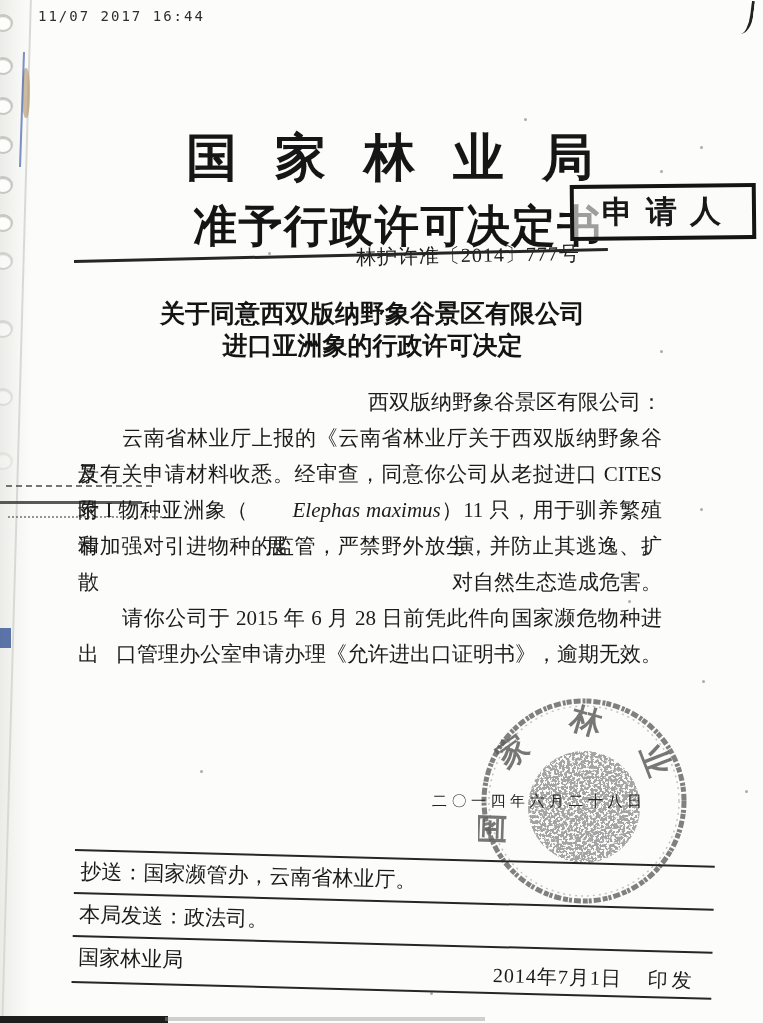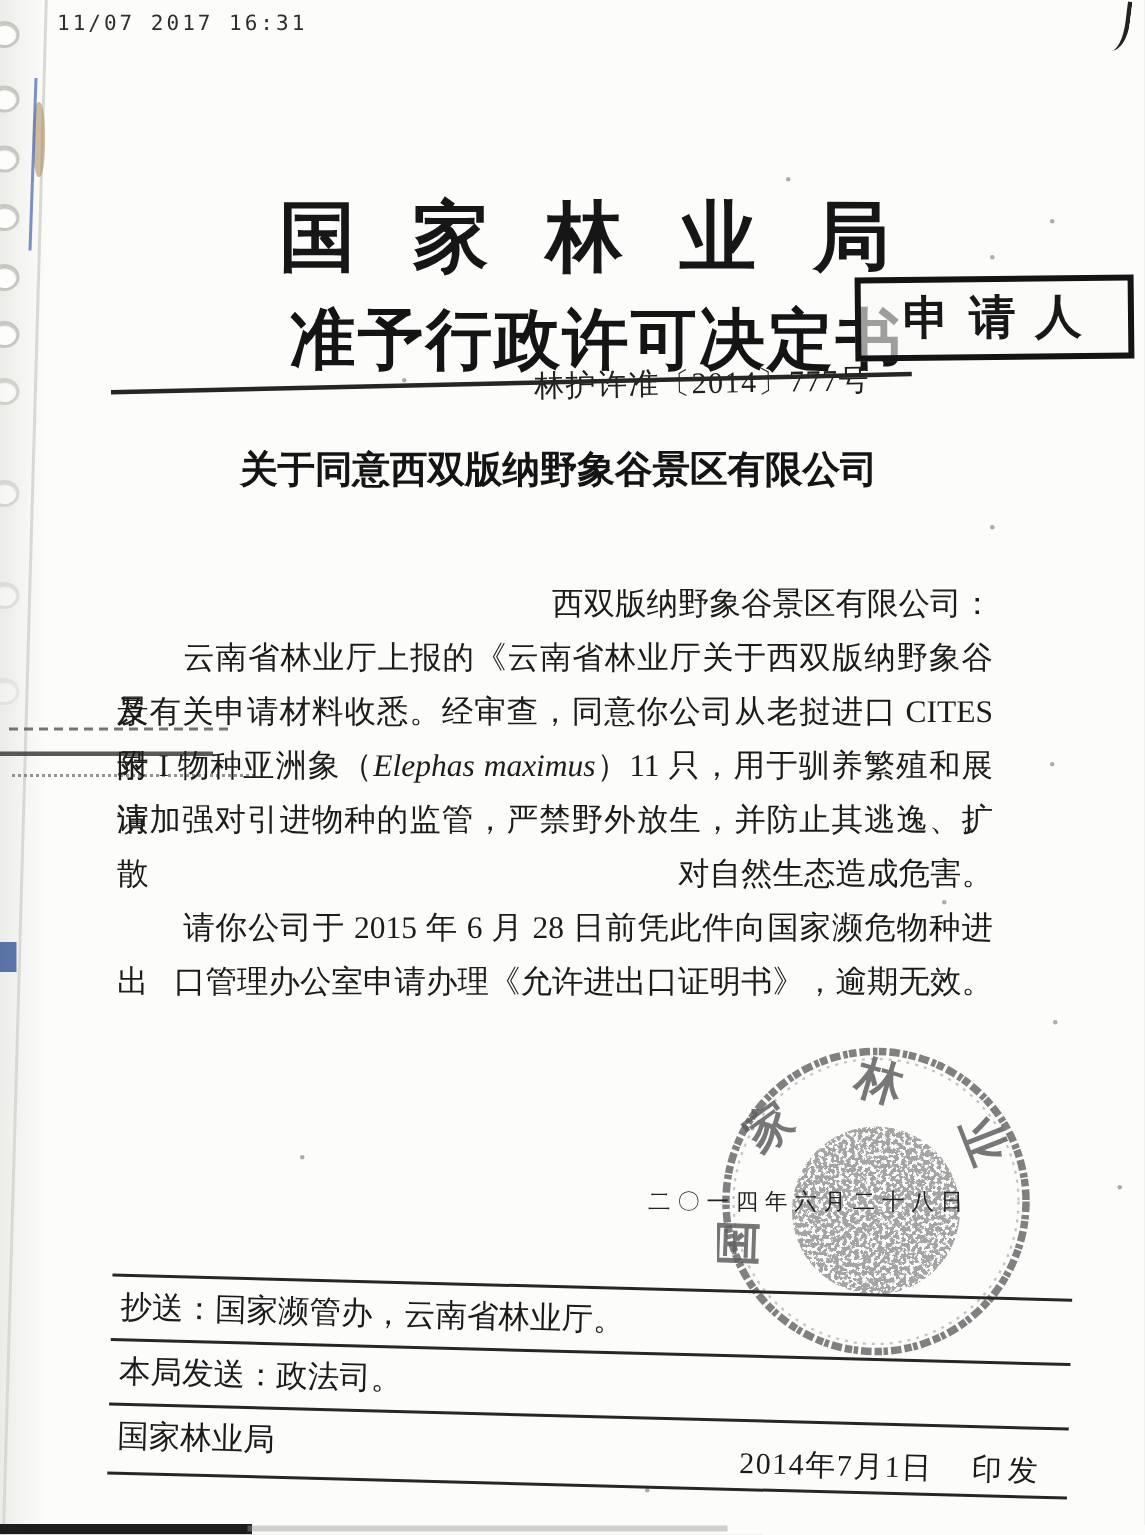--- a/index.html
+++ b/index.html
@@ -51,21 +51,21 @@
   .subject{position:absolute;left:0;top:297px;width:745px;z-index:3;text-align:center;
     font-family:"Liberation Sans","DejaVu Sans",sans-serif;
     font-size:25px;font-weight:bold;line-height:32px;color:#141414;}
   
   .body-text{position:absolute;left:78px;top:384px;width:584px;z-index:3;
     font-size:21px;line-height:36px;color:#1c1c1a;}
   .bline{height:36px;white-space:nowrap;text-align:right;}
   .j{white-space:normal;text-align:justify;text-align-last:justify;}
   .ind{text-indent:2.1em;}
   .addressee{margin-left:34px;}
-  .species-latin{font-style:italic;font-family:"Liberation Serif","DejaVu Serif",serif;}
+  .species-latin{font-style:italic;font-family:"Liberation Serif","DejaVu Serif",serif;margin-left:44px;}
   
   .sign-date{position:absolute;left:432px;top:792px;z-index:5;font-size:15px;
     letter-spacing:4.5px;color:#222;white-space:nowrap;}
   .seal{position:absolute;left:478px;top:695px;z-index:4;opacity:.88;}
   
   .ftable{position:absolute;left:75px;top:849px;width:640px;z-index:6;
     transform:rotate(1.5deg);transform-origin:0 0;font-size:21px;color:#1b1b1b;}
   .frow{border-top:2px solid #262624;height:35px;padding:6px 4px 0 6px;position:relative;
     background:transparent;white-space:nowrap;}
   .frow.last{border-bottom:2px solid #262624;height:38px;}
@@ -104,31 +104,32 @@
   <div class="dot" style="left:268px;top:252px"></div>
   <div class="dot" style="left:660px;top:350px"></div>
   <div class="dot" style="left:700px;top:508px"></div>
   <div class="dot" style="left:645px;top:545px"></div>
   <div class="dot" style="left:628px;top:600px"></div>
   <div class="dot" style="left:702px;top:680px"></div>
   <div class="dot" style="left:200px;top:770px"></div>
   <div class="dot" style="left:745px;top:790px"></div>
   <div class="dot" style="left:430px;top:992px"></div>
 
-  <div class="timestamp">11/07 2017  16:31</div>
+  <div class="timestamp">11/07 2017  16:44</div>
   <h1 class="agency">国家林业局</h1>
   <h2 class="doctype">准予行政许可决定书</h2>
   <div class="applicant-box">
     <span>申请人</span>
   </div>
   <div class="docnum">林护许准〔2014〕777号</div>
   <div class="strike"></div>
 
   <div class="subject">
     <div>关于同意西双版纳野象谷景区有限公司</div>
+    <div>进口亚洲象的行政许可决定</div>
   </div>
 
   <div class="body-text">
     <div class="bline addressee">西双版纳野象谷景区有限公司：</div>
     <div class="bline j ind">云南省林业厅上报的《云南省林业厅关于西双版纳野象谷景</div>
     <div class="bline j">及有关申请材料收悉。经审查，同意你公司从老挝进口 CITES 附</div>
     <div class="bline j"><span>录 I 物种亚洲象（</span><span class="species-latin">Elephas maximus</span><span>）11 只，用于驯养繁殖和展演。</span></div>
     <div class="bline j">请加强对引进物种的监管，严禁野外放生，并防止其逃逸、扩散</div>
     <div class="bline">对自然生态造成危害。</div>
     <div class="bline j ind">请你公司于 2015 年 6 月 28 日前凭此件向国家濒危物种进出</div>

